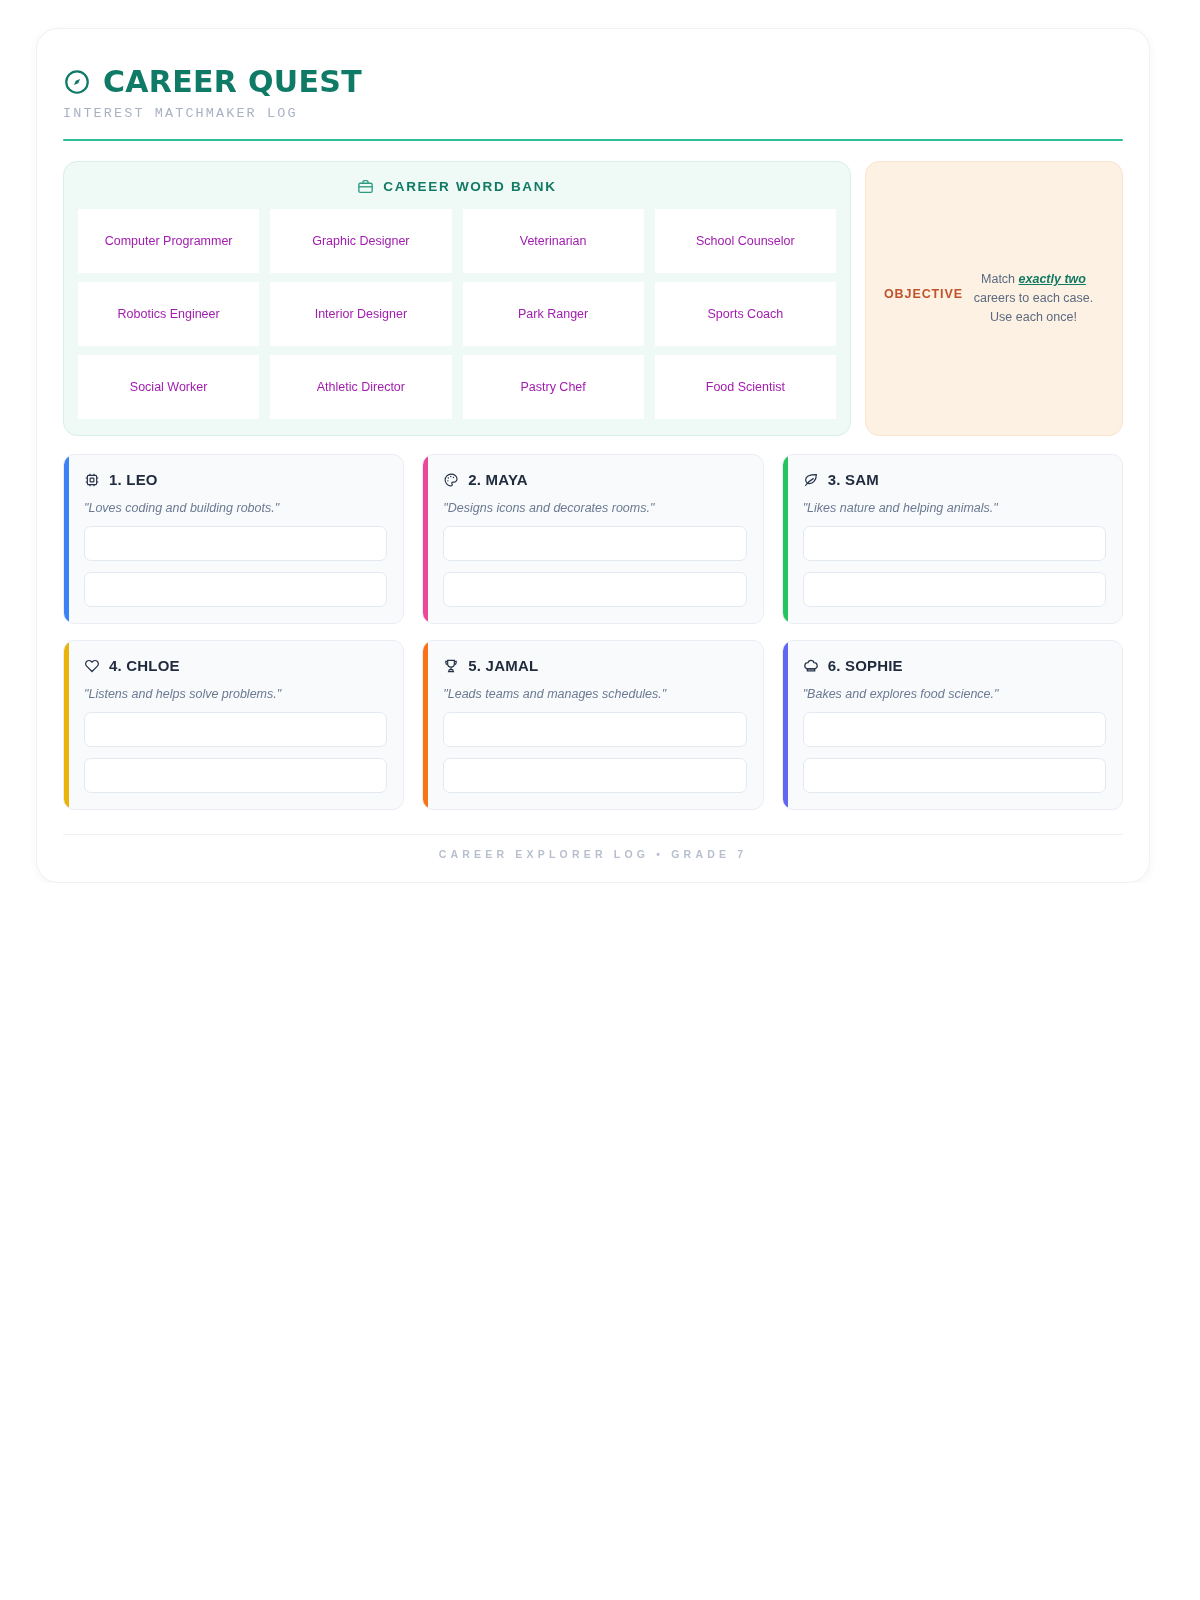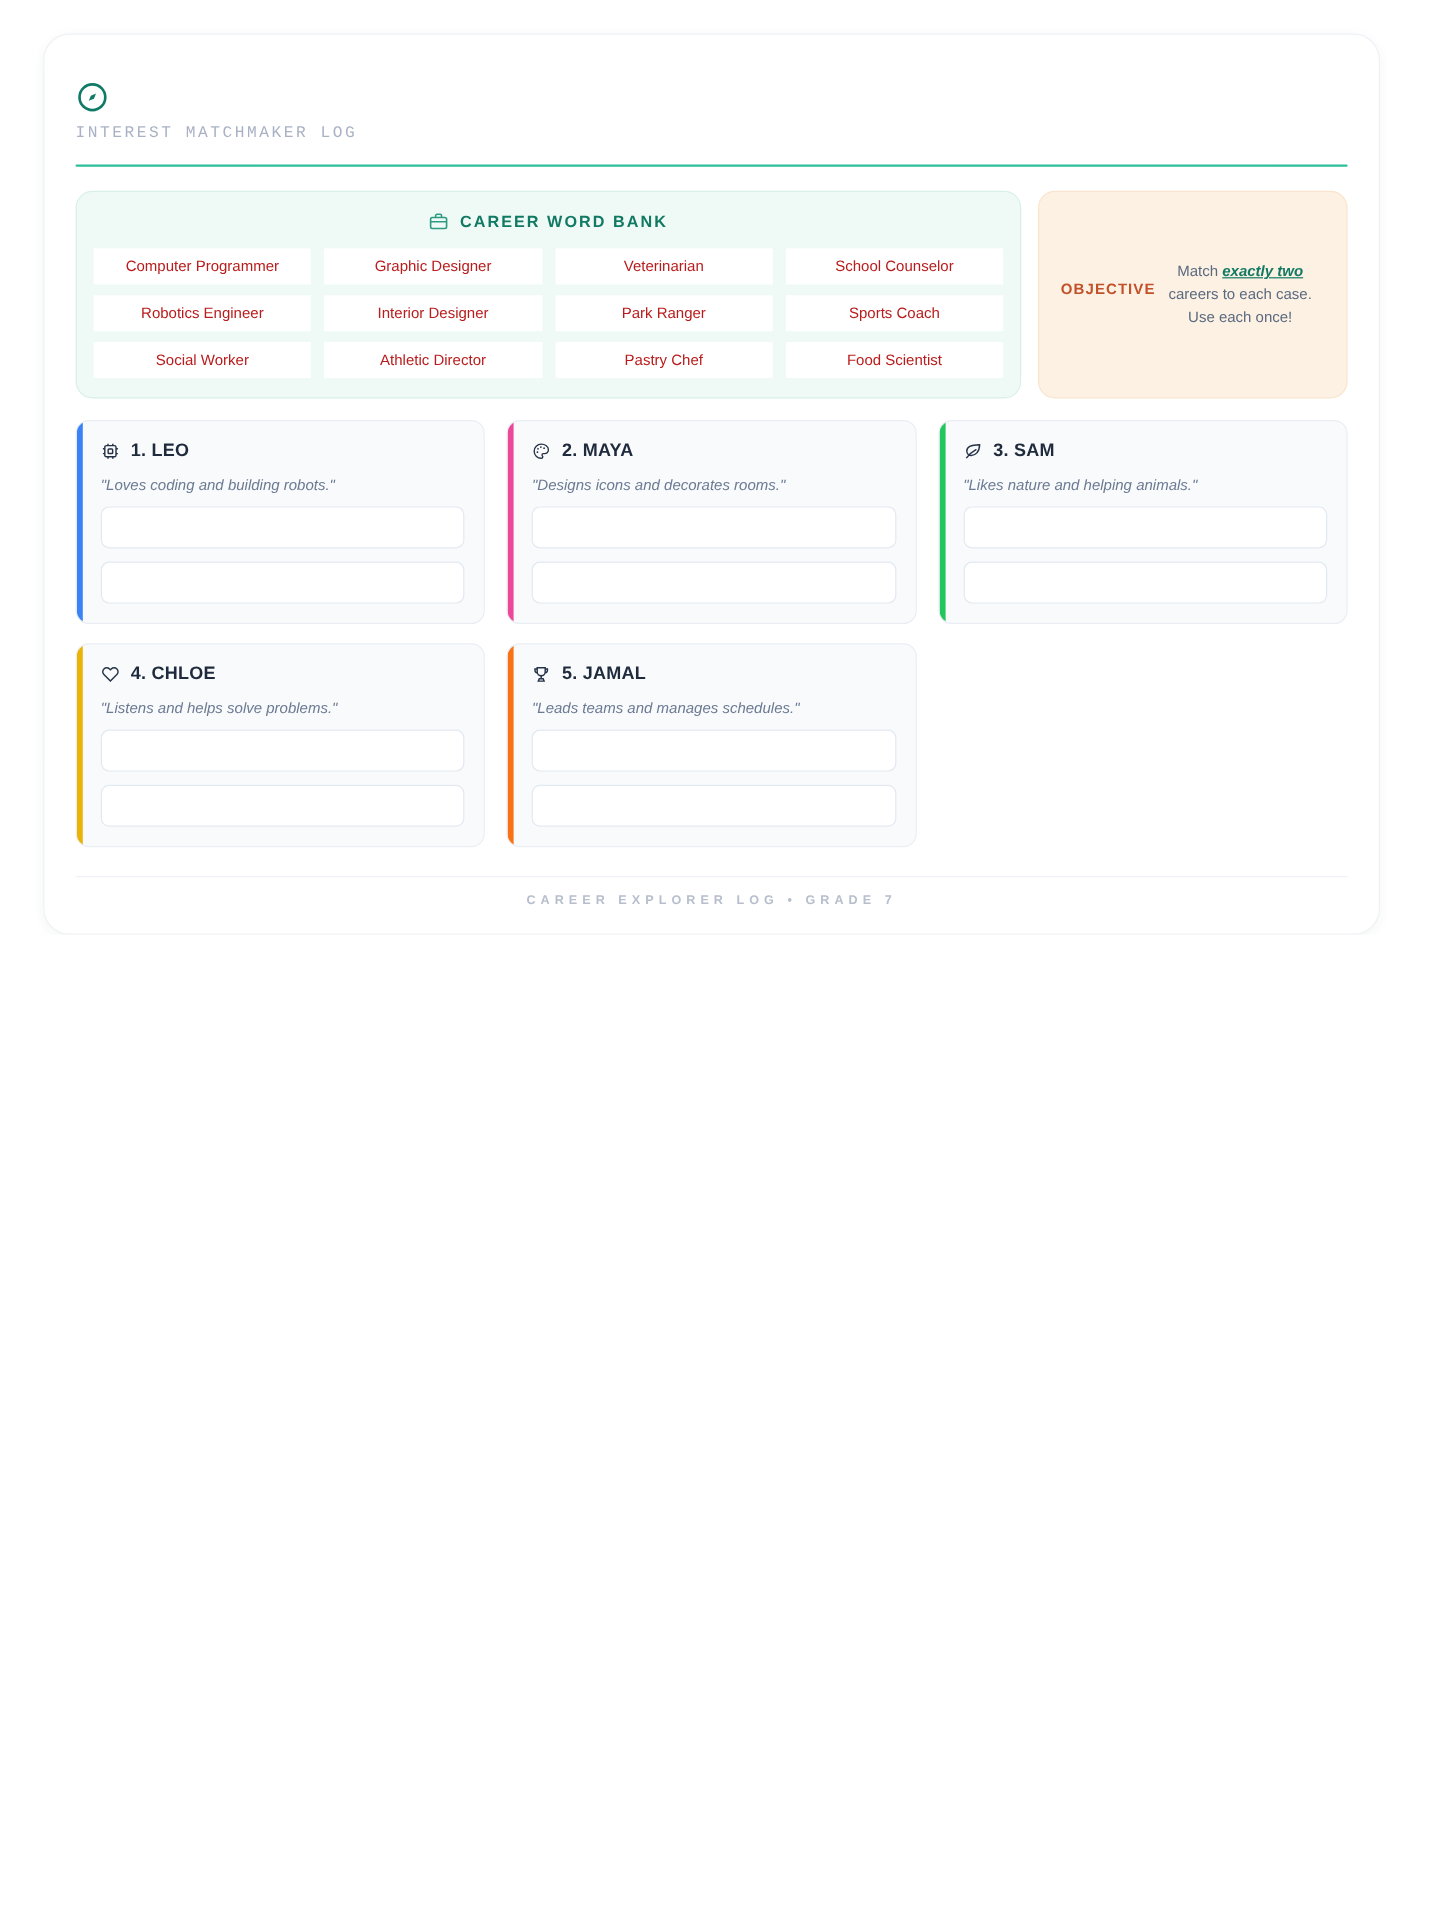--- a/index.html
+++ b/index.html
@@ -100,23 +100,23 @@
   }
   .wb-grid {
     display: grid;
     grid-template-columns: repeat(4, 1fr);
     gap: 9px 11px;
   }
   .chip {
     background: #ffffff;
     border-radius: 0;
     text-align: center;
-    padding: 8px 6px;
-    font-size: 12.5px;
-    color: #b91c1c;
+    padding: 25px 6px;
+    font-size: 12.5px;
+    color: #a21caf;
     white-space: nowrap;
     overflow: hidden;
   }
 
   .objective {
     flex: 0 0 258px;
     background: #fdf1e3;
     border: 1px solid #fae4cc;
     border-radius: 14px;
     padding: 18px 18px;
@@ -210,20 +210,21 @@
 
   <div class="header">
     <div class="brand">
       <div class="brand-row">
         <span class="logo-icon">
           <svg viewBox="0 0 24 24" width="28" height="28" fill="none" stroke="#0f7a66" stroke-width="1.9">
             <circle cx="12" cy="12" r="9.2"></circle>
             <path d="M14.6 9.4 L10.9 10.9 L9.4 14.6 L13.1 13.1 Z" fill="#0f7a66" stroke="none"></path>
           </svg>
         </span>
+        <span class="brand-title">CAREER QUEST</span>
       </div>
       <div class="brand-sub">INTEREST MATCHMAKER LOG</div>
     </div>
 
   </div>
 
   <div class="rule"></div>
 
   <div class="band">
 
@@ -340,19 +341,34 @@
             <path d="M12 13.9v3.5M8.4 20.4h7.2M9.6 17.4h4.8l1.2 3H8.4Z"></path>
           </svg>
         </span>
         <span class="card-title">5. JAMAL</span>
       </div>
       <div class="card-quote">"Leads teams and manages schedules."</div>
       <div class="answer"></div>
       <div class="answer"></div>
     </div>
 
+    <div class="card">
+      <span class="accent" style="background:#6366f1"></span>
+      <div class="card-head">
+        <span class="card-icon">
+          <svg viewBox="0 0 24 24" width="16" height="16" fill="none" stroke="#263247" stroke-width="1.8">
+            <path d="M6.4 16.2A4.6 4.6 0 0 1 7.6 7.1a4.5 4.5 0 0 1 8.8 0 4.6 4.6 0 0 1 1.2 9.1Z"></path>
+            <path d="M6.4 16.2h11.2v3.2H6.4Z"></path>
+          </svg>
+        </span>
+        <span class="card-title">6. SOPHIE</span>
+      </div>
+      <div class="card-quote">"Bakes and explores food science."</div>
+      <div class="answer"></div>
+      <div class="answer"></div>
+    </div>
 
   </div>
 
   <div class="foot-rule"></div>
   <div class="footer">CAREER EXPLORER LOG • GRADE 7</div>
 
 </div>
 
 </body></html>

